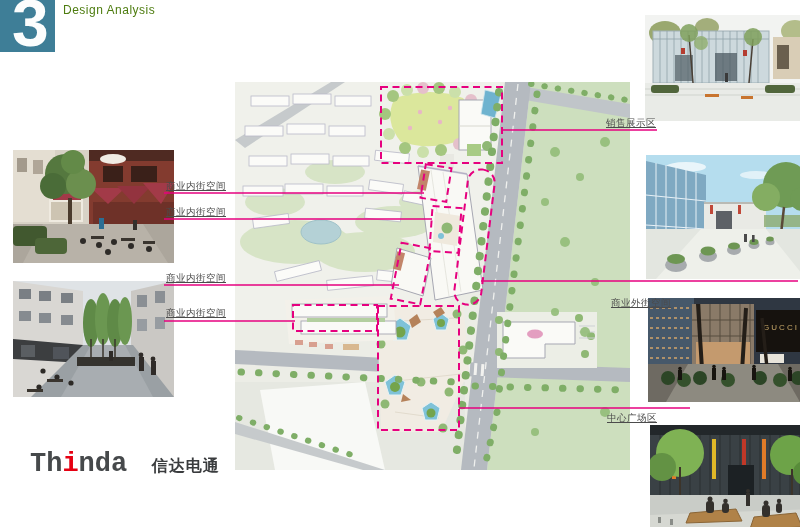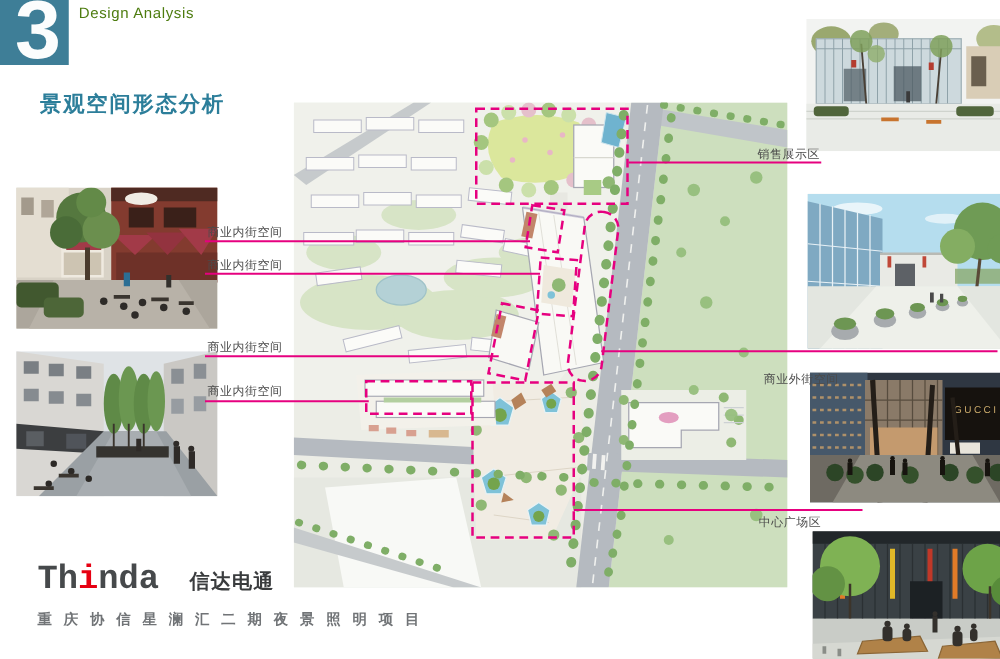--- a/index.html
+++ b/index.html
@@ -22,21 +22,21 @@
   .ph-r3{left:635px;top:285px;}
   .ph-r4{left:637px;top:412px;}
 
   
   .map{position:absolute;left:235px;top:82px;width:395px;height:388px;line-height:0;}
 
   
   .overlay{position:absolute;left:0;top:0;width:800px;height:527px;pointer-events:none;}
 
   
-  .lab{position:absolute;font-size:9.5px;color:#4b4b4b;letter-spacing:.5px;white-space:nowrap;}
+  .lab{position:absolute;font-size:9.5px;color:#4b4b4b;letter-spacing:.5px;white-space:nowrap;text-decoration:underline;}
   .lab-l1{left:166px;top:180px;}
   .lab-l2{left:166px;top:206px;}
   .lab-l3{left:166px;top:272px;}
   .lab-l4{left:166px;top:307px;}
   .lab-r1{left:606px;top:117px;}
   .lab-r2{left:611px;top:269px;margin-top:28px;}
   .lab-r3{left:607px;top:412px;}
 
   
   .logo{position:absolute;left:30px;top:449px;white-space:nowrap;}
@@ -47,21 +47,20 @@
 </style>
 </head>
 <body>
 
 <div class="slide">
 
   <div class="badge">
     <span class="num">3</span>
   </div>
   <span class="section-label">Design Analysis</span>
-  <h1 class="page-title">景观空间形态分析</h1>
 
   <figure class="photo ph-l1">
     <svg width="161" height="113" viewBox="0 0 161 113">
       <rect width="161" height="113" fill="#d8d2c6"></rect>
       <rect x="0" y="0" width="42" height="72" fill="#e4ded2"></rect>
       <rect x="4" y="8" width="10" height="14" fill="#a39a8c"></rect>
       <rect x="20" y="10" width="10" height="14" fill="#b0a698"></rect>
       <rect x="36" y="28" width="34" height="44" fill="#efeae0"></rect>
       <rect x="38" y="52" width="30" height="18" fill="#cdc4b2"></rect>
       <rect x="76" y="0" width="85" height="76" fill="#833b2f"></rect>
@@ -536,15 +535,14 @@
   <div class="lab lab-l3">商业内街空间</div>
   <div class="lab lab-l4">商业内街空间</div>
   <div class="lab lab-r1">销售展示区</div>
   <div class="lab lab-r2">商业外街空间</div>
   <div class="lab lab-r3">中心广场区</div>
 
   <div class="logo">
     <span class="en"><span>Th</span><span class="red">i</span><span>nda</span></span>
     <span class="cn">信达电通</span>
   </div>
-  <div class="project">重庆协信星澜汇二期夜景照明项目</div>
 
 </div>
 
 </body></html>

